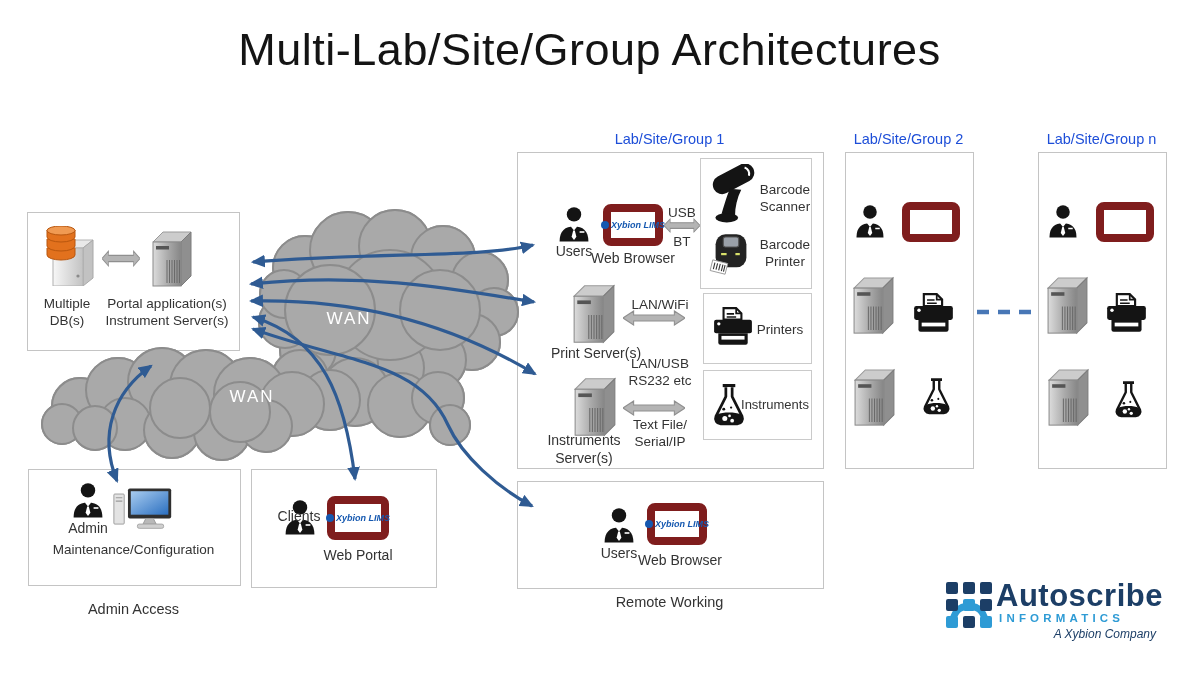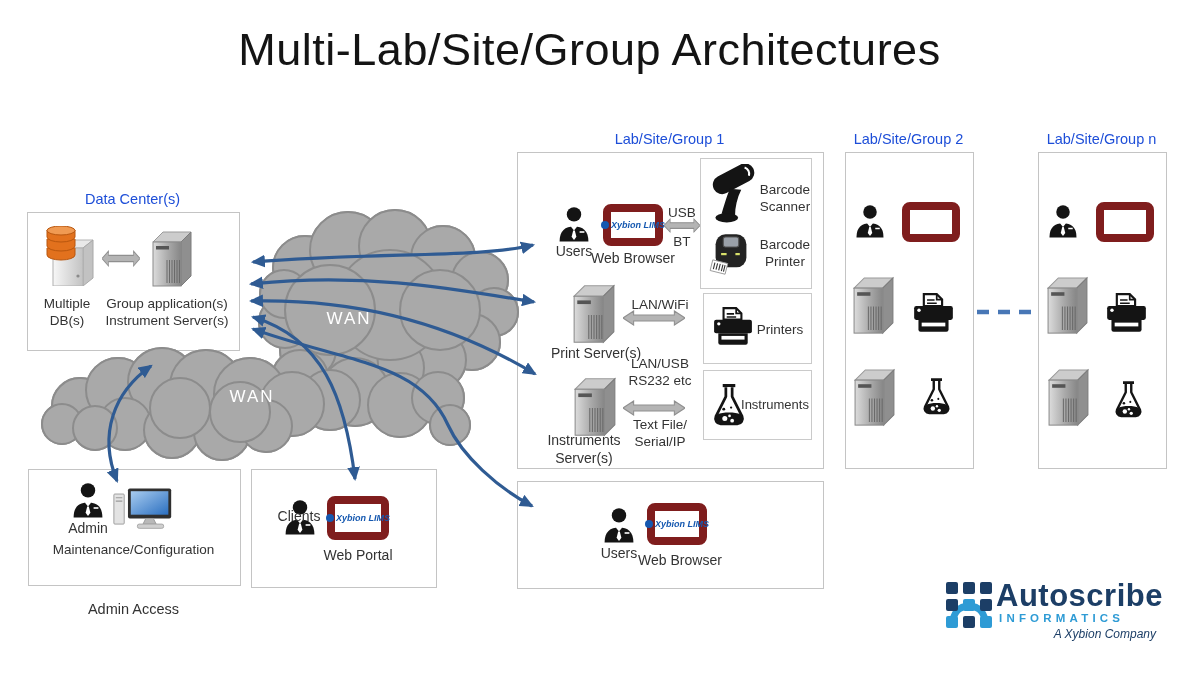--- a/index.html
+++ b/index.html
@@ -129,34 +129,33 @@
       </symbol>
 
       <symbol id="sym-dbl" viewBox="0 0 70 16" preserveAspectRatio="none">
         <polygon points="0,8 12,1 12,5 58,5 58,1 70,8 58,15 58,11 12,11 12,15" fill="#b4b4b4" stroke="#8f8f8f" stroke-width="1.2"></polygon>
       </symbol>
     </defs>
   </svg>
 
   <div id="title">Multi-Lab/Site/Group Architectures</div>
 
-  <div class="gtitle" style="left:27px;top:191px;width:211px;">Data Center(s)</div>
   <div class="box" style="left:27px;top:212px;width:211px;height:137px;"></div>
   <svg class="ic" style="left:44px;top:226px;" width="54" height="60">
       <use href="#sym-dbserver"></use>
     </svg>
   <svg class="ic" style="left:150px;top:228px;" width="44" height="62">
       <use href="#sym-server"></use>
     </svg>
   <div class="lbl" style="left:27px;top:295px;width:80px;">
     <div>Multiple</div>
     <div>DB(s)</div>
   </div>
   <div class="lbl" style="left:96px;top:295px;width:142px;">
-    <div>Group application(s)</div>
+    <div>Portal application(s)</div>
     <div>Instrument Server(s)</div>
   </div>
 
   <div class="gtitle" style="left:517px;top:131px;width:305px;">Lab/Site/Group 1</div>
   <div class="box" style="left:517px;top:152px;width:305px;height:315px;"></div>
 
   <svg class="ic" style="left:558px;top:204px;" width="32" height="40">
       <use href="#sym-person"></use>
     </svg>
   <div class="lbl" style="left:542px;top:243px;width:64px;font-size:14px;">Users</div>
@@ -287,20 +286,21 @@
       <use href="#sym-person"></use>
     </svg>
   <div class="lbl" style="left:588px;top:545px;width:62px;font-size:14px;">Users</div>
   <div class="tablet" style="left:647px;top:503px;width:60px;height:42px;">
     <span class="lims">
         <i class="lims-dot"></i>
         <span>Xybion LIMS</span>
       </span>
   </div>
   <div class="lbl" style="left:630px;top:552px;width:100px;font-size:14px;">Web Browser</div>
+  <div class="lbl cap" style="left:517px;top:593px;width:305px;">Remote Working</div>
 
   <div id="logo">
     <svg width="46" height="48" viewBox="0 0 46 46" style="position:absolute;left:0;top:3px;">
       <path d="M6,46 C6,30 14,24 23,24 C32,24 40,30 40,46" stroke="#2E9BD5" stroke-width="7" fill="none"></path>
       <rect x="0" y="0" width="12" height="12" rx="2" fill="#1C3E66"></rect>
       <rect x="17" y="0" width="12" height="12" rx="2" fill="#1C3E66"></rect>
       <rect x="34" y="0" width="12" height="12" rx="2" fill="#1C3E66"></rect>
       <rect x="0" y="17" width="12" height="12" rx="2" fill="#1C3E66"></rect>
       <rect x="17" y="17" width="12" height="12" rx="2" fill="#2E9BD5"></rect>
       <rect x="34" y="17" width="12" height="12" rx="2" fill="#1C3E66"></rect>

